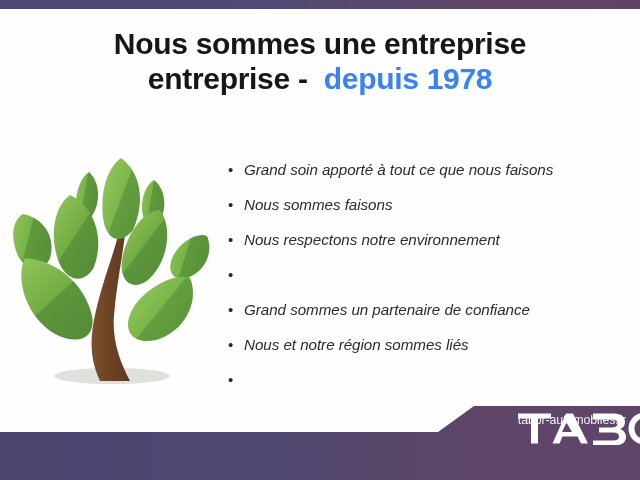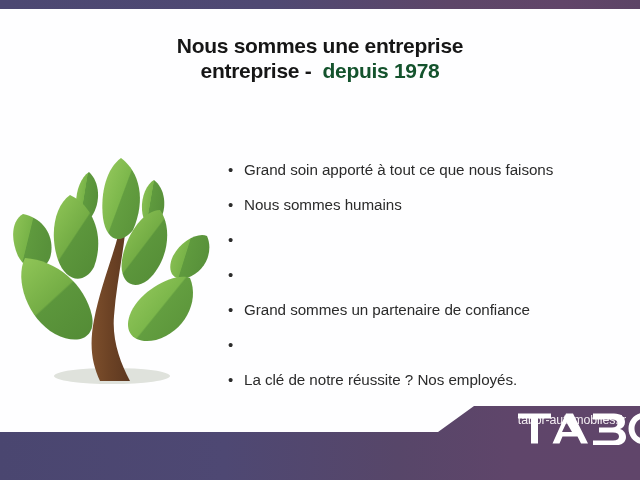--- a/index.html
+++ b/index.html
@@ -31,35 +31,35 @@
     top: 0;
     width: 640px;
     height: 9px;
     background: linear-gradient(to right, #4c4872 0%, #4f4973 42%, #5d4668 70%, #614569 88%, #5c4466 100%);
   }
 
   
   .heading {
     position: absolute;
     left: 0;
-    top: 34px;
+    top: 26px;
     width: 640px;
     text-align: center;
     line-height: 1.18;
-    font-size: 21px;
+    font-size: 30px;
     font-weight: bold;
     color: #161616;
     letter-spacing: -0.3px;
   }
   .heading .line {
     display: block;
     white-space: nowrap;
   }
   .heading .accent {
-    color: #14532d;
+    color: #3b82f6;
   }
   .heading .dash {
     color: #161616;
   }
 
   
   .tree-wrap {
     position: absolute;
     left: 8px;
     top: 148px;
@@ -90,20 +90,21 @@
     flex: 0 0 16px;
     font-size: 15px;
     color: #2b2b2b;
     text-align: left;
   }
   .bullet-text {
     font-size: 15.2px;
     color: #2b2b2b;
     white-space: nowrap;
     letter-spacing: -0.05px;
+    font-style: italic;
   }
 
   
   .bottom-bar {
     position: absolute;
     left: 0;
     bottom: 0;
     width: 640px;
     height: 80px;
   }
@@ -205,38 +206,39 @@
     </svg>
   </div>
 
   <div class="bullets">
     <div class="bullet-row">
       <span class="bullet-dot">•</span>
       <span class="bullet-text">Grand soin apporté à tout ce que nous faisons</span>
     </div>
     <div class="bullet-row">
       <span class="bullet-dot">•</span>
-      <span class="bullet-text">Nous sommes humains</span>
-    </div>
-    <div class="bullet-row">
-      <span class="bullet-dot">•</span>
+      <span class="bullet-text">Nous sommes faisons</span>
+    </div>
+    <div class="bullet-row">
+      <span class="bullet-dot">•</span>
+      <span class="bullet-text">Nous respectons notre environnement</span>
     </div>
     <div class="bullet-row">
       <span class="bullet-dot">•</span>
     </div>
     <div class="bullet-row">
       <span class="bullet-dot">•</span>
       <span class="bullet-text">Grand sommes un partenaire de confiance</span>
     </div>
     <div class="bullet-row">
       <span class="bullet-dot">•</span>
-    </div>
-    <div class="bullet-row">
-      <span class="bullet-dot">•</span>
-      <span class="bullet-text">La clé de notre réussite ? Nos employés.</span>
+      <span class="bullet-text">Nous et notre région sommes liés</span>
+    </div>
+    <div class="bullet-row">
+      <span class="bullet-dot">•</span>
     </div>
   </div>
 
   <div class="bottom-bar">
     <svg viewBox="0 0 640 80" xmlns="http://www.w3.org/2000/svg" aria-hidden="true">
       <defs>
         <linearGradient id="barG" x1="0" y1="0" x2="1" y2="0">
           <stop offset="0%" stop-color="#4a4670"></stop>
           <stop offset="35%" stop-color="#4e4873"></stop>
           <stop offset="62%" stop-color="#574669"></stop>

